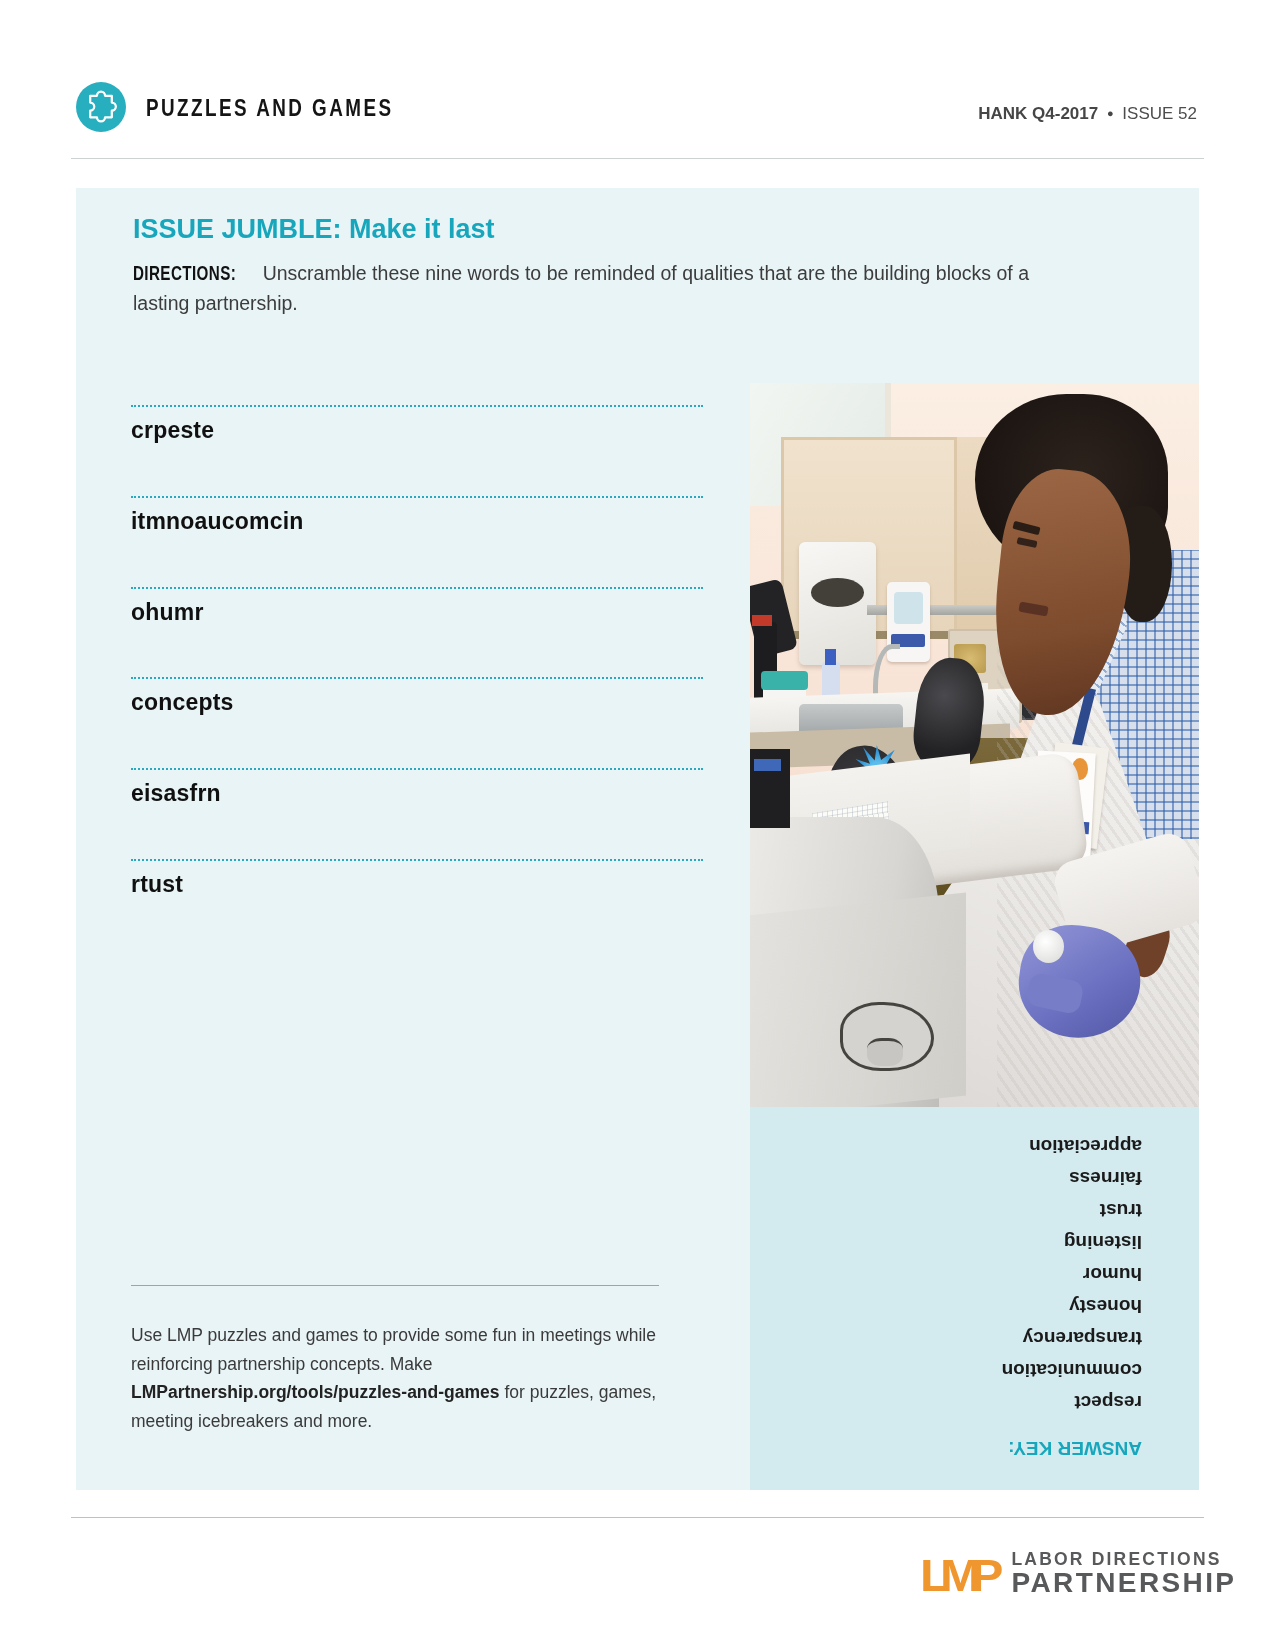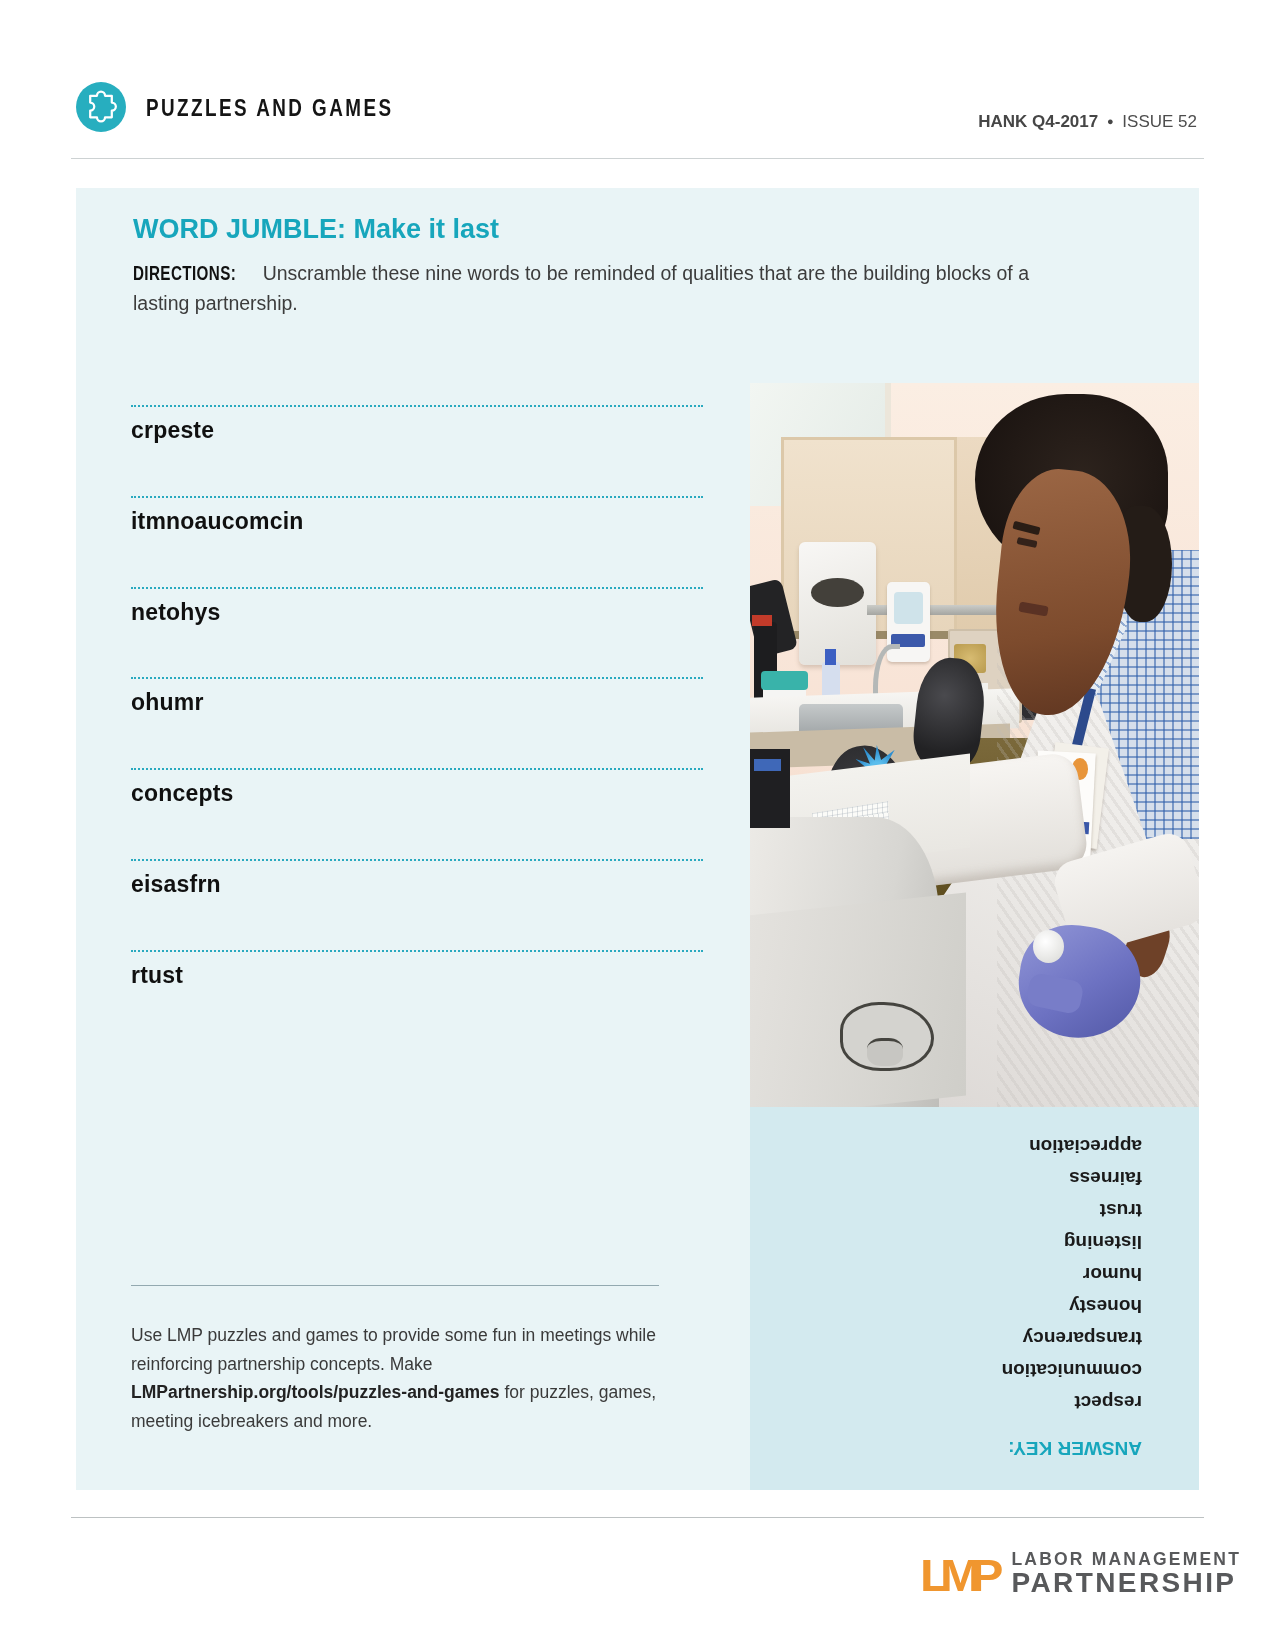--- a/index.html
+++ b/index.html
@@ -4,21 +4,21 @@
 <style>
   html,body{margin:0;padding:0;background:#fff;}
   body{font-family:"Liberation Sans","DejaVu Sans",sans-serif;color:#1a1a1a;}
   .page{position:relative;width:1275px;height:1650px;background:#ffffff;overflow:hidden;}
 
   
   .hdr-icon{position:absolute;left:76px;top:82px;width:50px;height:50px;border-radius:50%;
     background:#27aebf;display:flex;align-items:center;justify-content:center;}
   .hdr-title{position:absolute;left:146px;top:95px;font-size:23px;font-weight:bold;color:#151515;
     letter-spacing:3px;transform:scaleX(.82);transform-origin:left center;white-space:nowrap;}
-  .hdr-issue{position:absolute;right:78px;top:112px;font-size:17px;color:#4d4d4d;white-space:nowrap;margin-left:25px;}
+  .hdr-issue{position:absolute;right:78px;top:104px;font-size:17px;color:#4d4d4d;white-space:nowrap;margin-left:25px;}
   .hdr-issue .b{font-weight:bold;color:#464646;}
   .hdr-issue .dot{font-size:11px;vertical-align:2px;padding:0 4px;color:#464646;}
   .rule-top{position:absolute;left:71px;top:158px;width:1133px;height:0;border-top:1px solid #cdd2d3;}
   .rule-bottom{position:absolute;left:71px;top:1517px;width:1133px;height:0;border-top:1px solid #bcc1c2;}
 
   
   .box{position:absolute;left:76px;top:188px;width:1123px;height:1302px;background:#e9f4f6;}
   .pz-title{position:absolute;left:57px;top:26px;font-size:27px;font-weight:bold;color:#17a6bc;}
   .pz-dir{position:absolute;left:57px;top:70px;width:920px;font-size:19.5px;line-height:1.55;color:#3c3c3c;}
   .dir-label{font-weight:bold;color:#111;display:inline-block;transform:scaleX(.78);transform-origin:left bottom;
@@ -59,34 +59,31 @@
   </div>
   <div class="hdr-title">PUZZLES AND GAMES</div>
   <div class="hdr-issue">
     <span class="b">HANK Q4-2017</span>
     <span class="dot">●</span>
     <span>ISSUE 52</span>
   </div>
   <div class="rule-top"></div>
 
   <div class="box">
-    <div class="pz-title">WORD JUMBLE: Make it last</div>
+    <div class="pz-title">ISSUE JUMBLE: Make it last</div>
     <div class="pz-dir">
       <span class="dir-label">DIRECTIONS:</span><span> Unscramble these nine words to be reminded of qualities that are the building blocks of a lasting partnership.</span>
     </div>
 
     <div class="rows">
       <div class="word-row">
         <div class="word">crpeste</div>
       </div>
       <div class="word-row">
         <div class="word">itmnoaucomcin</div>
-      </div>
-      <div class="word-row">
-        <div class="word">netohys</div>
       </div>
       <div class="word-row">
         <div class="word">ohumr</div>
       </div>
       <div class="word-row">
         <div class="word">concepts</div>
       </div>
       <div class="word-row">
         <div class="word">eisasfrn</div>
       </div>
@@ -188,18 +185,18 @@
         <div class="ans-word">fairness</div>
         <div class="ans-word">appreciation</div>
       </div>
     </div>
   </div>
 
   <div class="rule-bottom"></div>
   <div class="logo">
     <div class="logo-mark">LMP</div>
     <div class="logo-text">
-      <div class="l1">LABOR MANAGEMENT</div>
+      <div class="l1">LABOR DIRECTIONS</div>
       <div class="l2">PARTNERSHIP</div>
     </div>
   </div>
 
 </div>
 
 </body></html>

